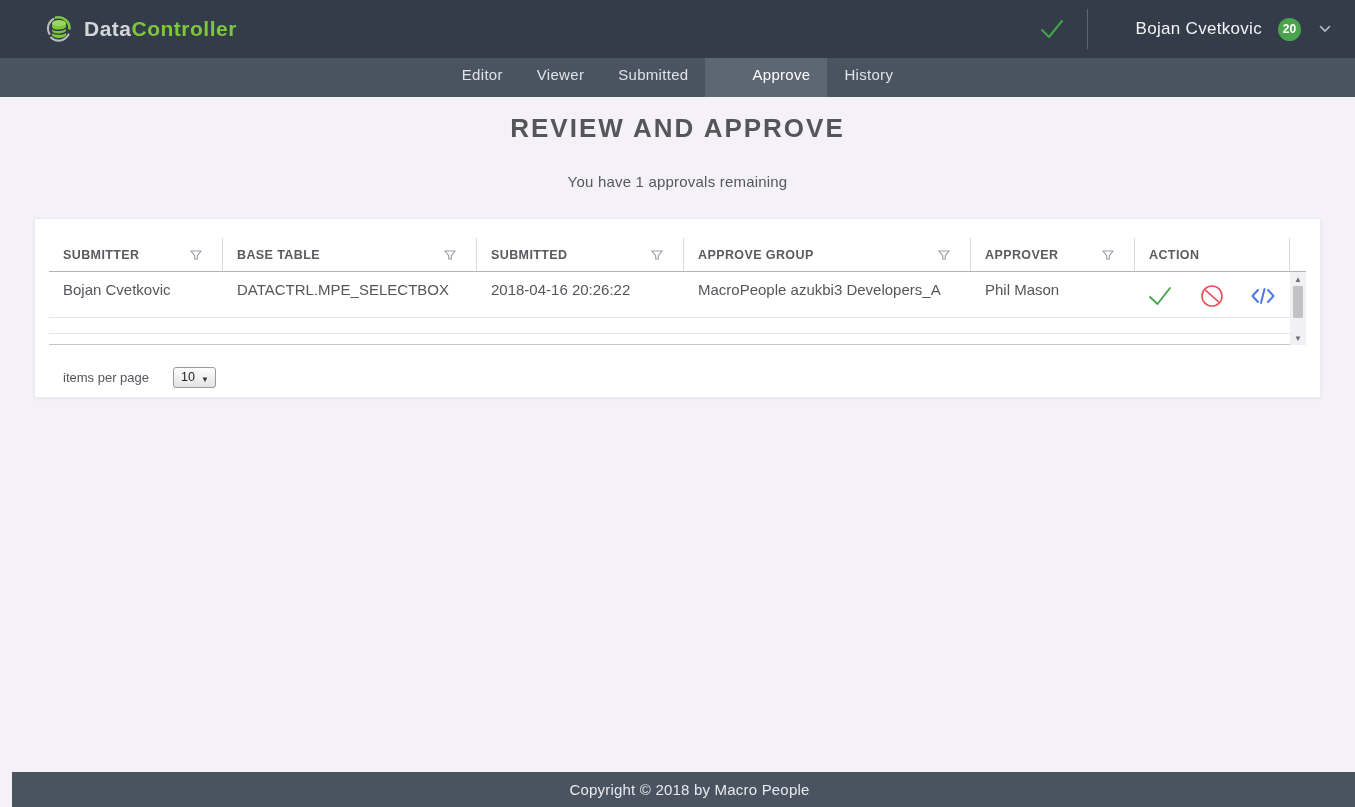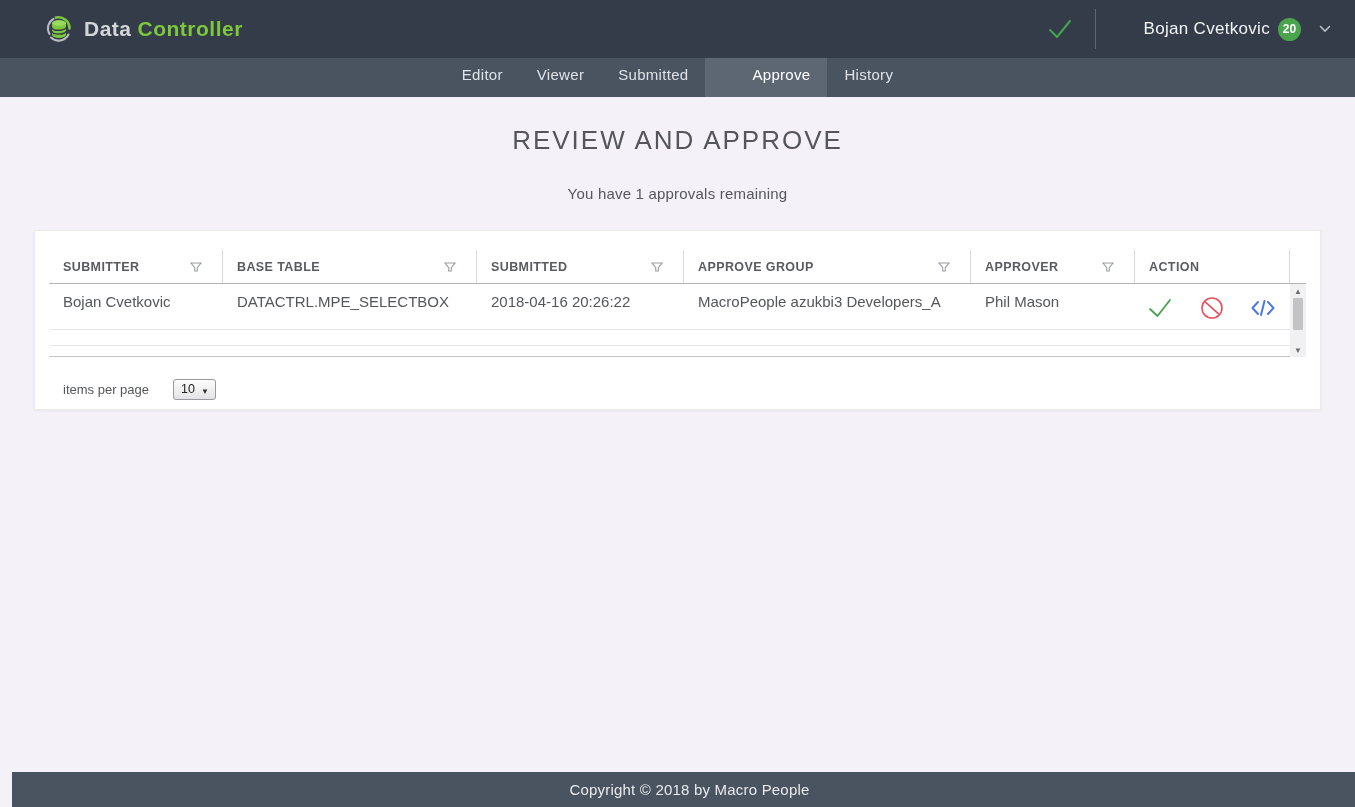--- a/index.html
+++ b/index.html
@@ -16,50 +16,50 @@
     height: 58px;
     background: #333c48;
     display: flex;
     align-items: center;
     justify-content: space-between;
     padding: 0 24px 0 44px;
   }
   .brand { display: flex; align-items: center; gap: 10px; }
   .brand-text { font-size: 21px; font-weight: bold; letter-spacing: .5px; }
   .brand-primary { color: #d3d6d9; }
-  .brand-secondary { color: #7cc73c; margin-left: 6px; }
+  .brand-secondary { color: #7cc73c; }
   .topbar-right { display: flex; align-items: center; }
   .topbar-check { margin-right: 22px; cursor: pointer; }
   .topbar-divider { width: 1px; height: 40px; background: #5c6573; margin-right: 48px; }
   .user-name { color: #f2f4f6; font-size: 17px; letter-spacing: .3px; }
   .user-badge {
     display: inline-flex; align-items: center; justify-content: center;
     min-width: 23px; height: 23px; border-radius: 50%;
     background: #4aa44e; color: #fff; font-size: 12px; font-weight: bold;
-    margin-left: 8px;
+    margin-left: 16px;
   }
   .user-chevron { margin-left: 18px; display: inline-flex; }
 
   
   .nav {
     height: 39px;
     background: #4a5360;
     display: flex;
     justify-content: center;
   }
   .nav-tab {
     color: #dfe2e6; font-size: 15px; line-height: 33px;
     padding: 0 17px; cursor: pointer; letter-spacing: .3px;
   }
   .nav-tab.active { background: #5d6673; color: #fff; padding-left: 47px; }
 
   
   .page-title {
-    text-align: center; margin-top: 28px;
-    font-size: 26px; font-weight: 400; letter-spacing: 2px;
+    text-align: center; margin-top: 16px;
+    font-size: 26px; font-weight: 700; letter-spacing: 2px;
     color: #55565a;
   }
   .page-subtitle {
     text-align: center; margin-top: 29px;
     font-size: 15px; color: #56575b; letter-spacing: .2px;
   }
 
   
   .card {
     margin: 28px 34px 0;

